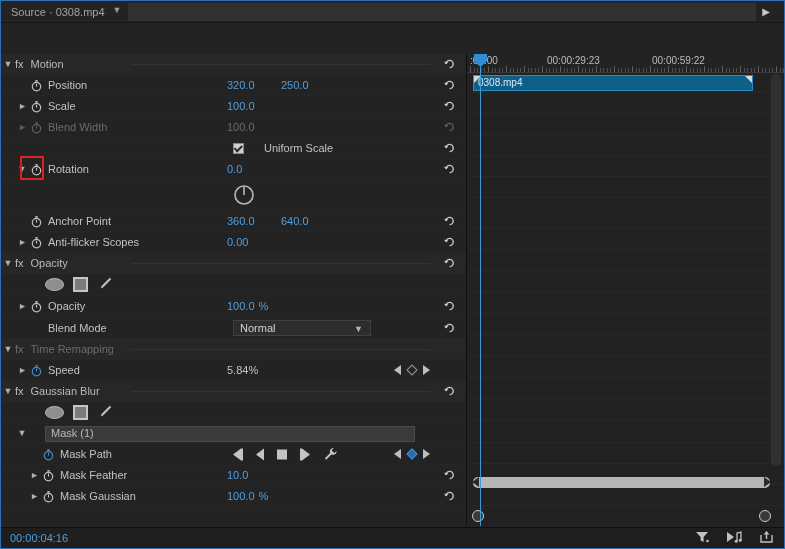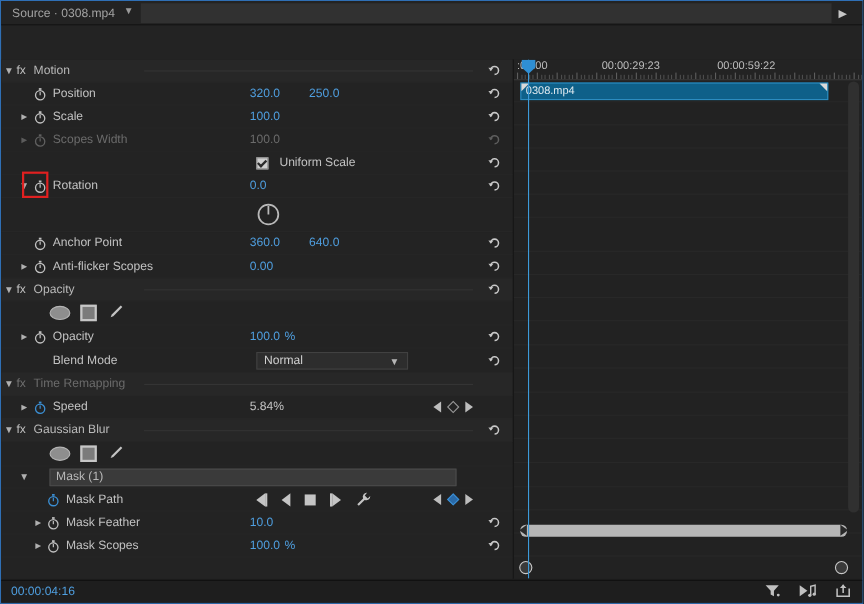--- a/index.html
+++ b/index.html
@@ -172,21 +172,21 @@
   .reset svg{ display:block; }
 
   
   .fxline{
     position:absolute;
     left:130px; right:36px; top:50%;
     height:1px; background:#343434;
   }
 
   
-  .cbwrap{ position:absolute; left:232px; display:flex; align-items:center; gap:10px; }
+  .cbwrap{ position:absolute; left:232px; display:flex; align-items:center; gap:20px; }
   .cb{
     width:11px; height:11px;
     background:#cfcfcf;
     border:1px solid #8a8a8a;
     display:flex; align-items:center; justify-content:center;
   }
   .cb:after{
     content:"";
     width:6px; height:3px;
     border-left:2px solid #2a2a2a;
@@ -510,21 +510,21 @@
         <span class="tw">
             <span class="chev right dim">▼</span>
           </span>
         <span class="stopw">
           <svg width="13" height="13" viewBox="0 0 13 13">
               <circle cx="6.5" cy="7.6" r="4.2" fill="none" stroke="#606060" stroke-width="1.2"></circle>
               <rect x="5.3" y="1.1" width="2.4" height="1.6" fill="#606060"></rect>
               <line x1="6.5" y1="7.6" x2="6.5" y2="4.6" stroke="#606060" stroke-width="1.1"></line>
             </svg>
         </span>
-        <span class="pname dim">Scopes Width</span>
+        <span class="pname dim">Blend Width</span>
         <span class="vals">
           <span class="val dim">100.0</span>
         </span>
         <span class="reset">
           <svg width="13" height="13" viewBox="0 0 13 13">
               <path d="M3 6.5 A3.6 3.6 0 1 1 6.6 10.1" fill="none" stroke="#5e5e5e" stroke-width="1.4"></path>
               <path d="M1 4.2 L3.2 7.1 L5.4 4.4 Z" fill="#5e5e5e"></path>
             </svg>
         </span>
       </div>
@@ -827,21 +827,21 @@
         <span class="tw" style="margin-left:12px;">
             <span class="chev right">▼</span>
           </span>
         <span class="stopw">
           <svg width="13" height="13" viewBox="0 0 13 13">
               <circle cx="6.5" cy="7.6" r="4.2" fill="none" stroke="#c0c0c0" stroke-width="1.2"></circle>
               <rect x="5.3" y="1.1" width="2.4" height="1.6" fill="#c0c0c0"></rect>
               <line x1="6.5" y1="7.6" x2="6.5" y2="4.6" stroke="#c0c0c0" stroke-width="1.1"></line>
             </svg>
         </span>
-        <span class="pname">Mask Scopes</span>
+        <span class="pname">Mask Gaussian</span>
         <span class="vals">
           <span class="val" style="width:auto;">100.0</span>
           <span class="unit" style="margin-left:4px;">%</span>
         </span>
         <span class="reset">
           <svg width="13" height="13" viewBox="0 0 13 13">
               <path d="M3 6.5 A3.6 3.6 0 1 1 6.6 10.1" fill="none" stroke="#c8c8c8" stroke-width="1.4"></path>
               <path d="M1 4.2 L3.2 7.1 L5.4 4.4 Z" fill="#c8c8c8"></path>
             </svg>
         </span>

